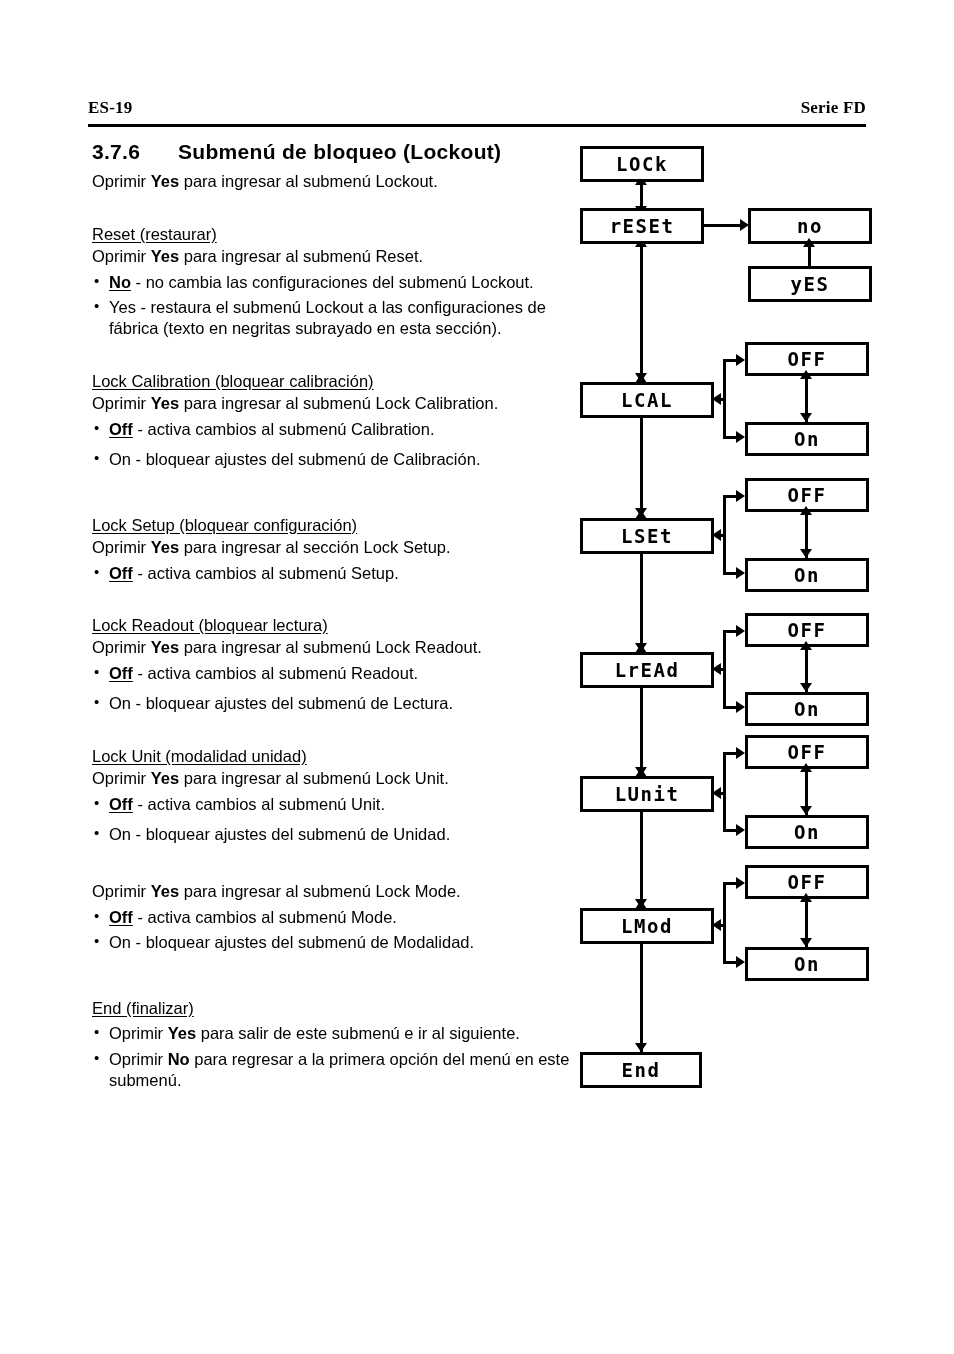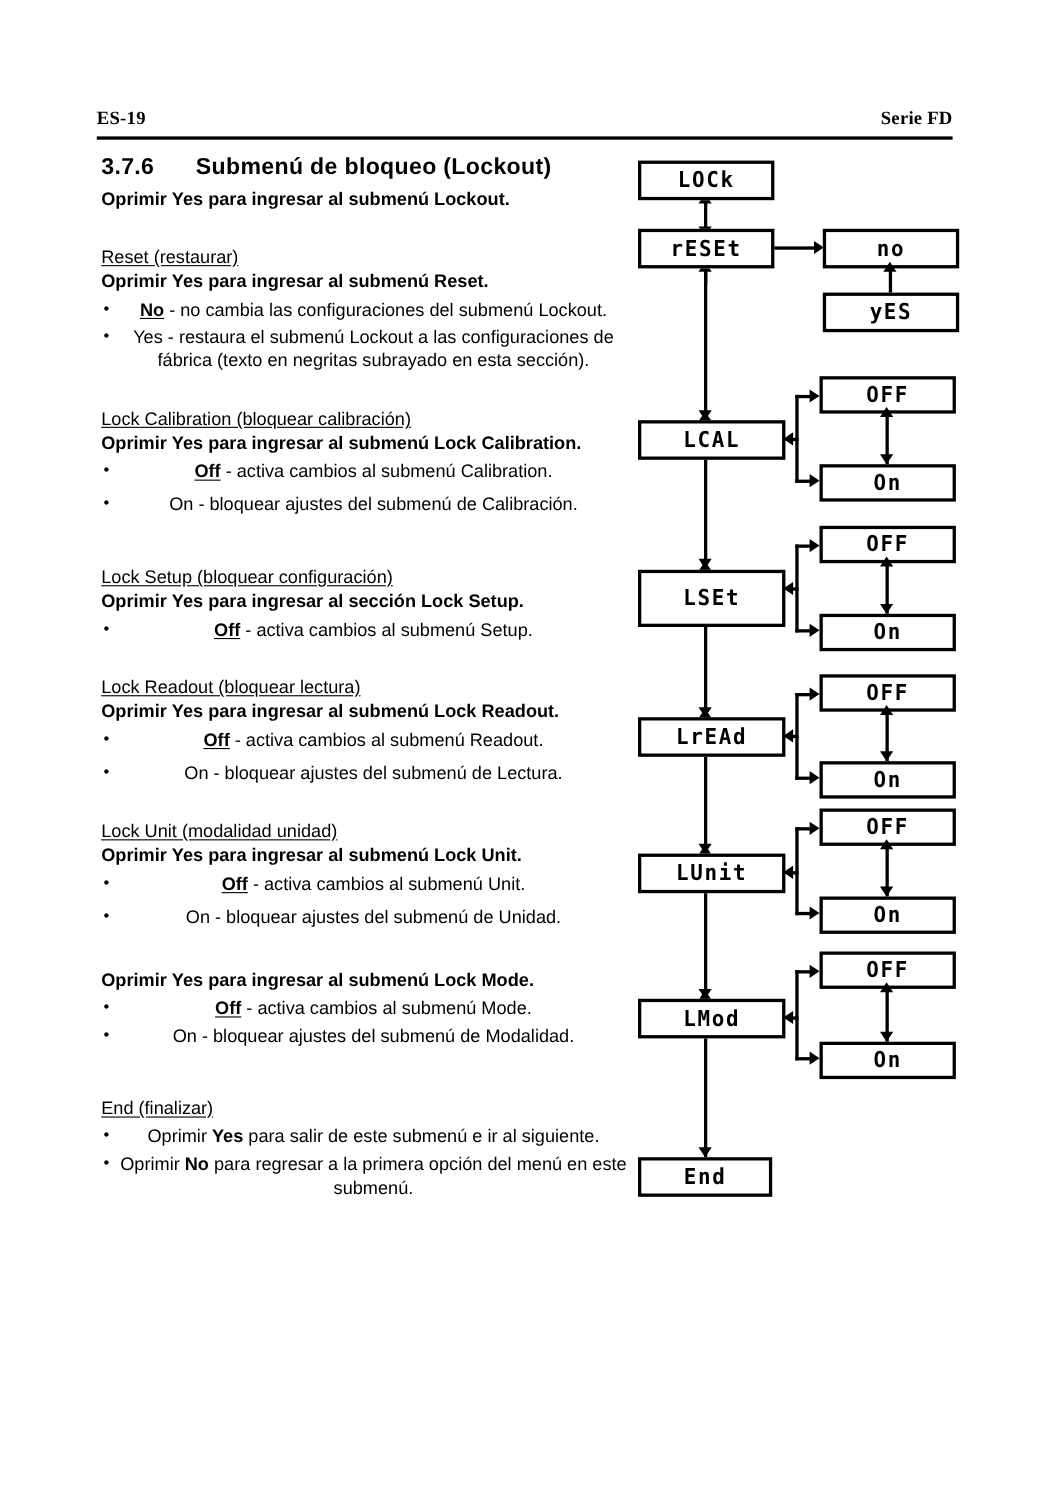--- a/index.html
+++ b/index.html
@@ -49,30 +49,30 @@
     line-height: 1.30;
   }
   .sec-title {
     font-weight: bold;
     font-size: 21px;
     letter-spacing: 0.3px;
     margin: 0 0 6px 0;
     white-space: nowrap;
   }
   .sec-title .num { display: inline-block; width: 86px; }
-  .para { margin: 0 0 0 0; font-weight: bold; }
+  .para { margin: 0 0 0 0; }
   .blk { margin-top: 31px; }
   .blk.gap-lg { margin-top: 36px; }
   .blk.gap-xl { margin-top: 44px; }
   .sub-head {
     text-decoration: underline;
     text-underline-offset: 2px;
     margin: 0 0 1px 0;
   }
-  .bullets { margin: 1px 0 0 0; padding: 0; list-style: none; text-align: center; }
+  .bullets { margin: 1px 0 0 0; padding: 0; list-style: none; }
   .bullets li {
     position: relative;
     padding-left: 17px;
     margin-top: 4px;
   }
   .bullets li::before {
     content: "\2022";
     position: absolute;
     left: 2px;
     top: -1px;
@@ -264,21 +264,21 @@
   <div class="line-h" style="left:183px; top:229px; width:16px;"></div>
   <div class="arrow arr-right" style="left:196px; top:224px;"></div>
   <div class="line-h" style="left:183px; top:306px; width:16px;"></div>
   <div class="arrow arr-right" style="left:196px; top:301px;"></div>
   <div class="line-h" style="left:180px; top:268px; width:6px;"></div>
   <div class="arrow arr-left" style="left:172px; top:263px;"></div>
   <div class="line-v" style="left:265px; top:246px; height:46px;"></div>
   <div class="arrow arr-up" style="left:260px; top:240px;"></div>
   <div class="arrow arr-down" style="left:260px; top:283px;"></div>
 
-  <div class="lcd" style="left:40px; top:388px; width:134px; height:52px;">
+  <div class="lcd" style="left:40px; top:388px; width:134px; height:36px;">
     <span class="lcd-txt">LSEt</span>
   </div>
   <div class="lcd" style="left:205px; top:348px; width:124px; height:34px;">
     <span class="lcd-txt">OFF</span>
   </div>
   <div class="lcd" style="left:205px; top:428px; width:124px; height:34px;">
     <span class="lcd-txt">On</span>
   </div>
   <div class="line-v" style="left:183px; top:365px; height:80px;"></div>
   <div class="line-h" style="left:183px; top:365px; width:16px;"></div>

